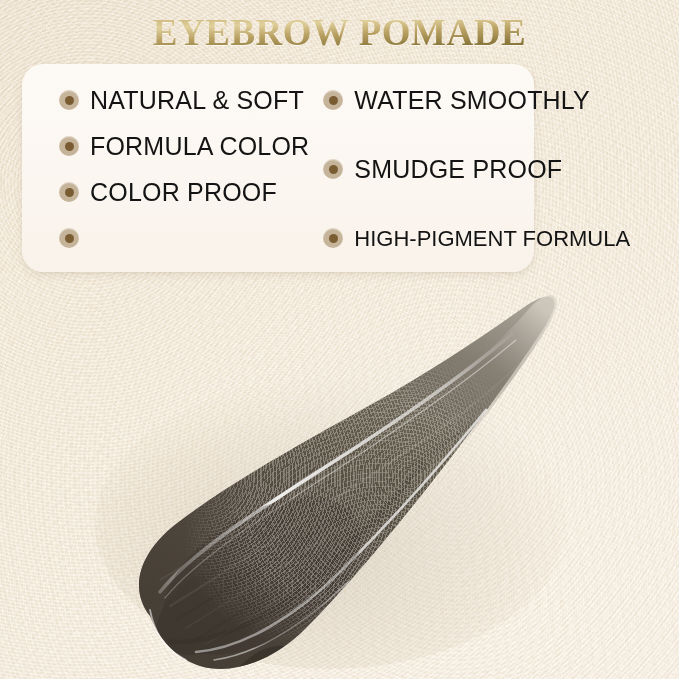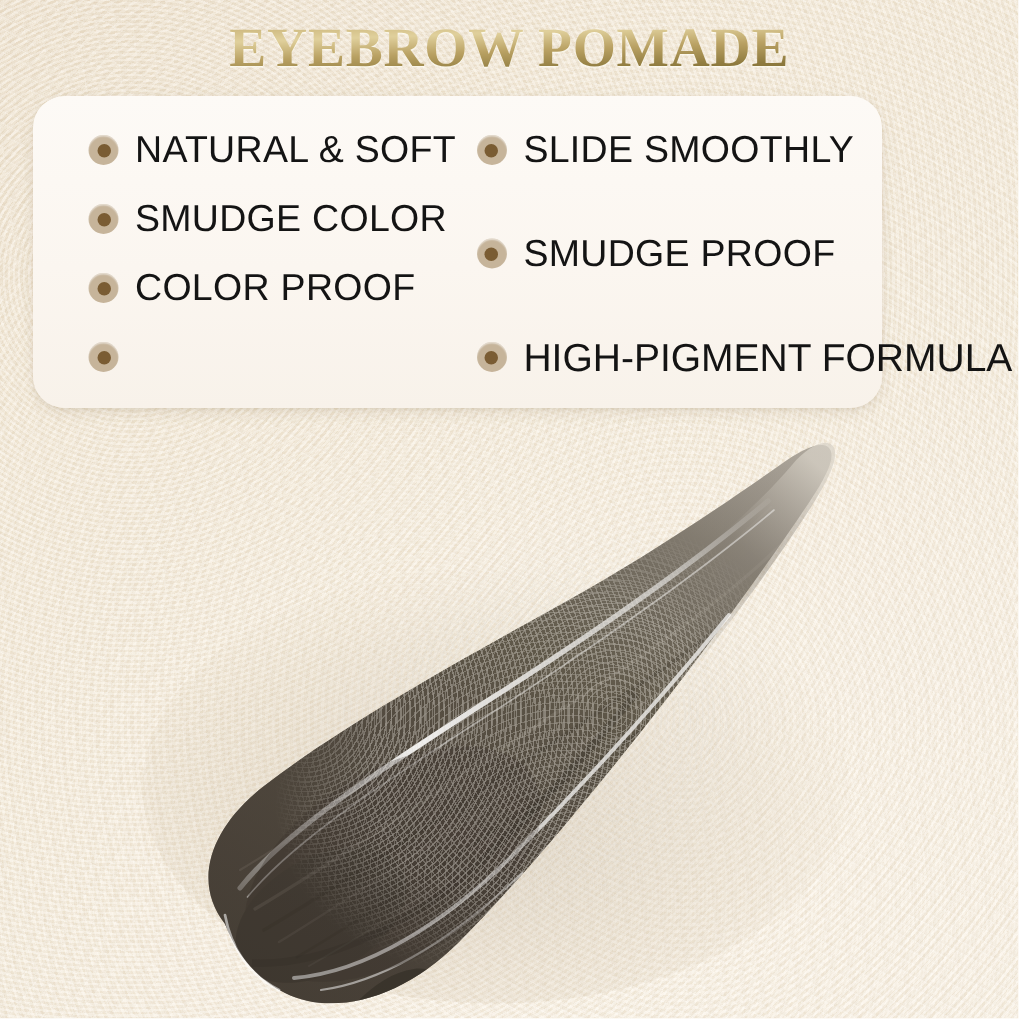--- a/index.html
+++ b/index.html
@@ -81,21 +81,21 @@
     -webkit-text-fill-color: transparent;
     filter: drop-shadow(0 1px 0 rgba(255,253,244,.75));
     white-space: nowrap;
   }
 
   
   .card {
     position: absolute;
     left: 22px;
     top: 64px;
-    width: 566px;
+    width: 512px;
     height: 208px;
     border-radius: 21px;
     background: linear-gradient(180deg, #fdfaf6 0%, #fbf6f0 55%, #f8f2ea 100%);
     box-shadow:
       0 3px 9px rgba(150,126,96,.15),
       0 1px 2px rgba(150,126,96,.10);
   }
   .cols {
     position: absolute;
     inset: 0;
@@ -138,21 +138,21 @@
     margin-left: 11px;
     color: #141414;
     font-family: "Liberation Sans", sans-serif;
     font-weight: 400;
     font-size: 25px;
     line-height: 27px;
     letter-spacing: .2px;
     white-space: nowrap;
   }
   .feature-label.sm {
-    font-size: 26px;
+    font-size: 22px;
     letter-spacing: 0px;
   }
 
   
   .swatch-layer {
     position: absolute;
     left: 0;
     top: 276px;
     width: 679px;
     height: 403px;
@@ -197,21 +197,21 @@
           <span class="bullet">
               <i></i>
             </span>
           <span class="feature-label">NATURAL &amp; SOFT</span>
         </div>
 
         <div class="feature">
           <span class="bullet">
               <i></i>
             </span>
-          <span class="feature-label">SMUDGE COLOR</span>
+          <span class="feature-label">FORMULA COLOR</span>
         </div>
 
         <div class="feature">
           <span class="bullet">
               <i></i>
             </span>
           <span class="feature-label">COLOR PROOF</span>
         </div>
 
         <div class="feature">
@@ -222,21 +222,21 @@
 
       </div>
 
       <div class="col col-right">
 
 
         <div class="feature">
           <span class="bullet">
               <i></i>
             </span>
-          <span class="feature-label">SLIDE SMOOTHLY</span>
+          <span class="feature-label">WATER SMOOTHLY</span>
         </div>
 
         <div class="feature">
           <span class="bullet">
               <i></i>
             </span>
           <span class="feature-label">SMUDGE PROOF</span>
         </div>
 
         <div class="feature">

